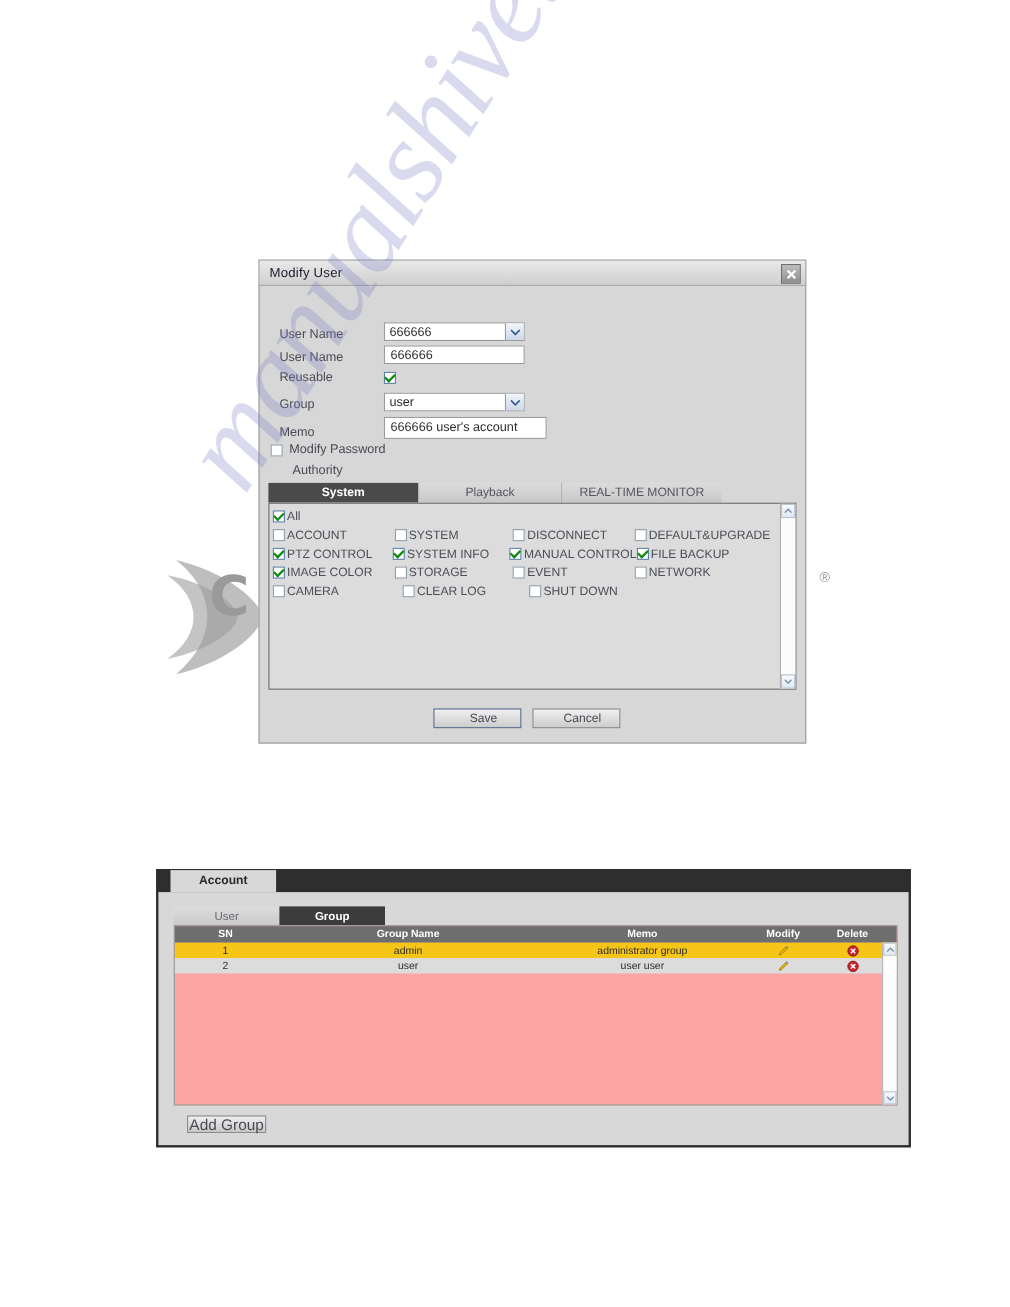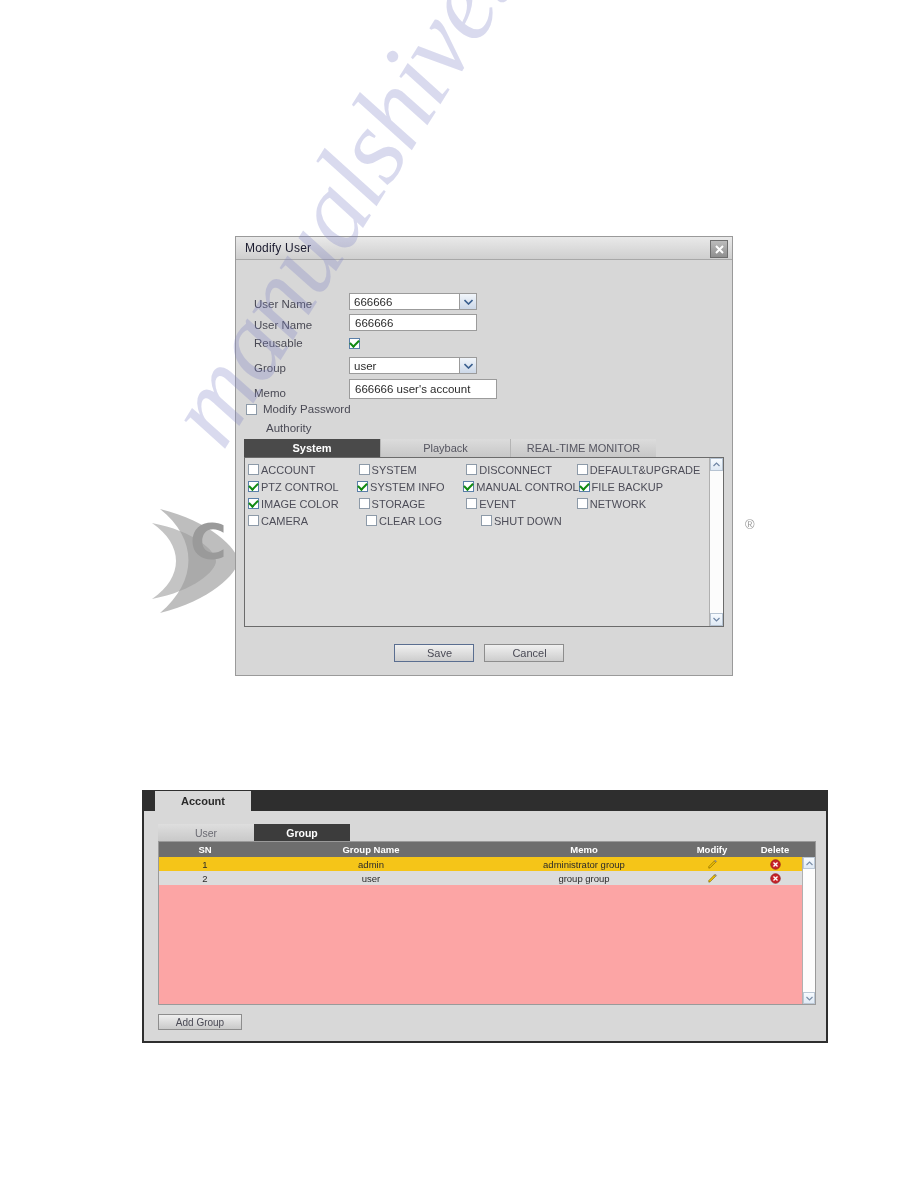--- a/index.html
+++ b/index.html
@@ -312,26 +312,26 @@
     height:12px;
     background:linear-gradient(#f7fbff,#e0eaf5);
     border:1px solid #bcc8d6;
     box-sizing:border-box;
     display:flex;align-items:center;justify-content:center;
   }
   .grid-scroll .sbtn.bot{position:absolute;bottom:0;left:0;right:0;}
   .grid-scroll .strack{position:absolute;top:12px;bottom:12px;left:0;right:0;background:#fdfdfd;}
 
   .add-group{
-    position:absolute;left:14px;top:203px;
-    width:84px;height:16px;
+    position:absolute;left:26px;top:203px;
+    width:72px;height:16px;
     background:linear-gradient(#efefef,#c9c9c9);
     border:1px solid #8d8d8d;
     display:flex;align-items:center;justify-content:center;
-    font-size:10px;color:#4a4a55;
+    font-size:14px;color:#4a4a55;
     box-sizing:border-box;
     cursor:pointer;
   }
 </style>
 </head>
 <body>
 
 <div class="page">
 
   <div class="wm-eclipse">
@@ -411,20 +411,26 @@
 
       <div class="tabstrip">
         <div class="tab active">System</div>
         <div class="tab idle pb">Playback</div>
         <div class="tab idle rt">REAL-TIME MONITOR</div>
       </div>
 
       <div class="authbox">
         <div class="auth-inner">
 
+          <div class="auth-row">
+            <div class="auth-cell c1">
+              <div class="cbx on"></div>
+              <span class="lb">All</span>
+            </div>
+          </div>
 
           <div class="auth-row">
             <div class="auth-cell c1">
               <div class="cbx plain"></div>
               <span class="lb">ACCOUNT</span>
             </div>
             <div class="auth-cell c2">
               <div class="cbx plain"></div>
               <span class="lb">SYSTEM</span>
             </div>
@@ -548,21 +554,21 @@
             <svg class="delx" viewBox="0 0 12 12">
               <circle cx="6" cy="6" r="5.2" fill="#c9232b" stroke="#8d1017" stroke-width=".8"></circle>
               <path d="M3.8 3.8 L8.2 8.2 M8.2 3.8 L3.8 8.2" stroke="#ffffff" stroke-width="1.5"></path>
             </svg>
           </div>
         </div>
 
         <div class="grid-row alt">
           <div class="gc gc-sn">2</div>
           <div class="gc gc-name">user</div>
-          <div class="gc gc-memo">group group</div>
+          <div class="gc gc-memo">user user</div>
           <div class="gc gc-mod">
             <svg class="pencil" viewBox="0 0 12 12">
               <path d="M2 10 L3.4 9.6 L9.6 3.4 L8.2 2 L2 8.2 Z" fill="#f2c200" stroke="#7a6000" stroke-width=".7"></path>
               <path d="M8.2 2 L9.6 3.4 L10.4 2.6 L9 1.2 Z" fill="#bbbbbb" stroke="#6a6a6a" stroke-width=".6"></path>
             </svg>
           </div>
           <div class="gc gc-del">
             <svg class="delx" viewBox="0 0 12 12">
               <circle cx="6" cy="6" r="5.2" fill="#c9232b" stroke="#8d1017" stroke-width=".8"></circle>
               <path d="M3.8 3.8 L8.2 8.2 M8.2 3.8 L3.8 8.2" stroke="#ffffff" stroke-width="1.5"></path>

